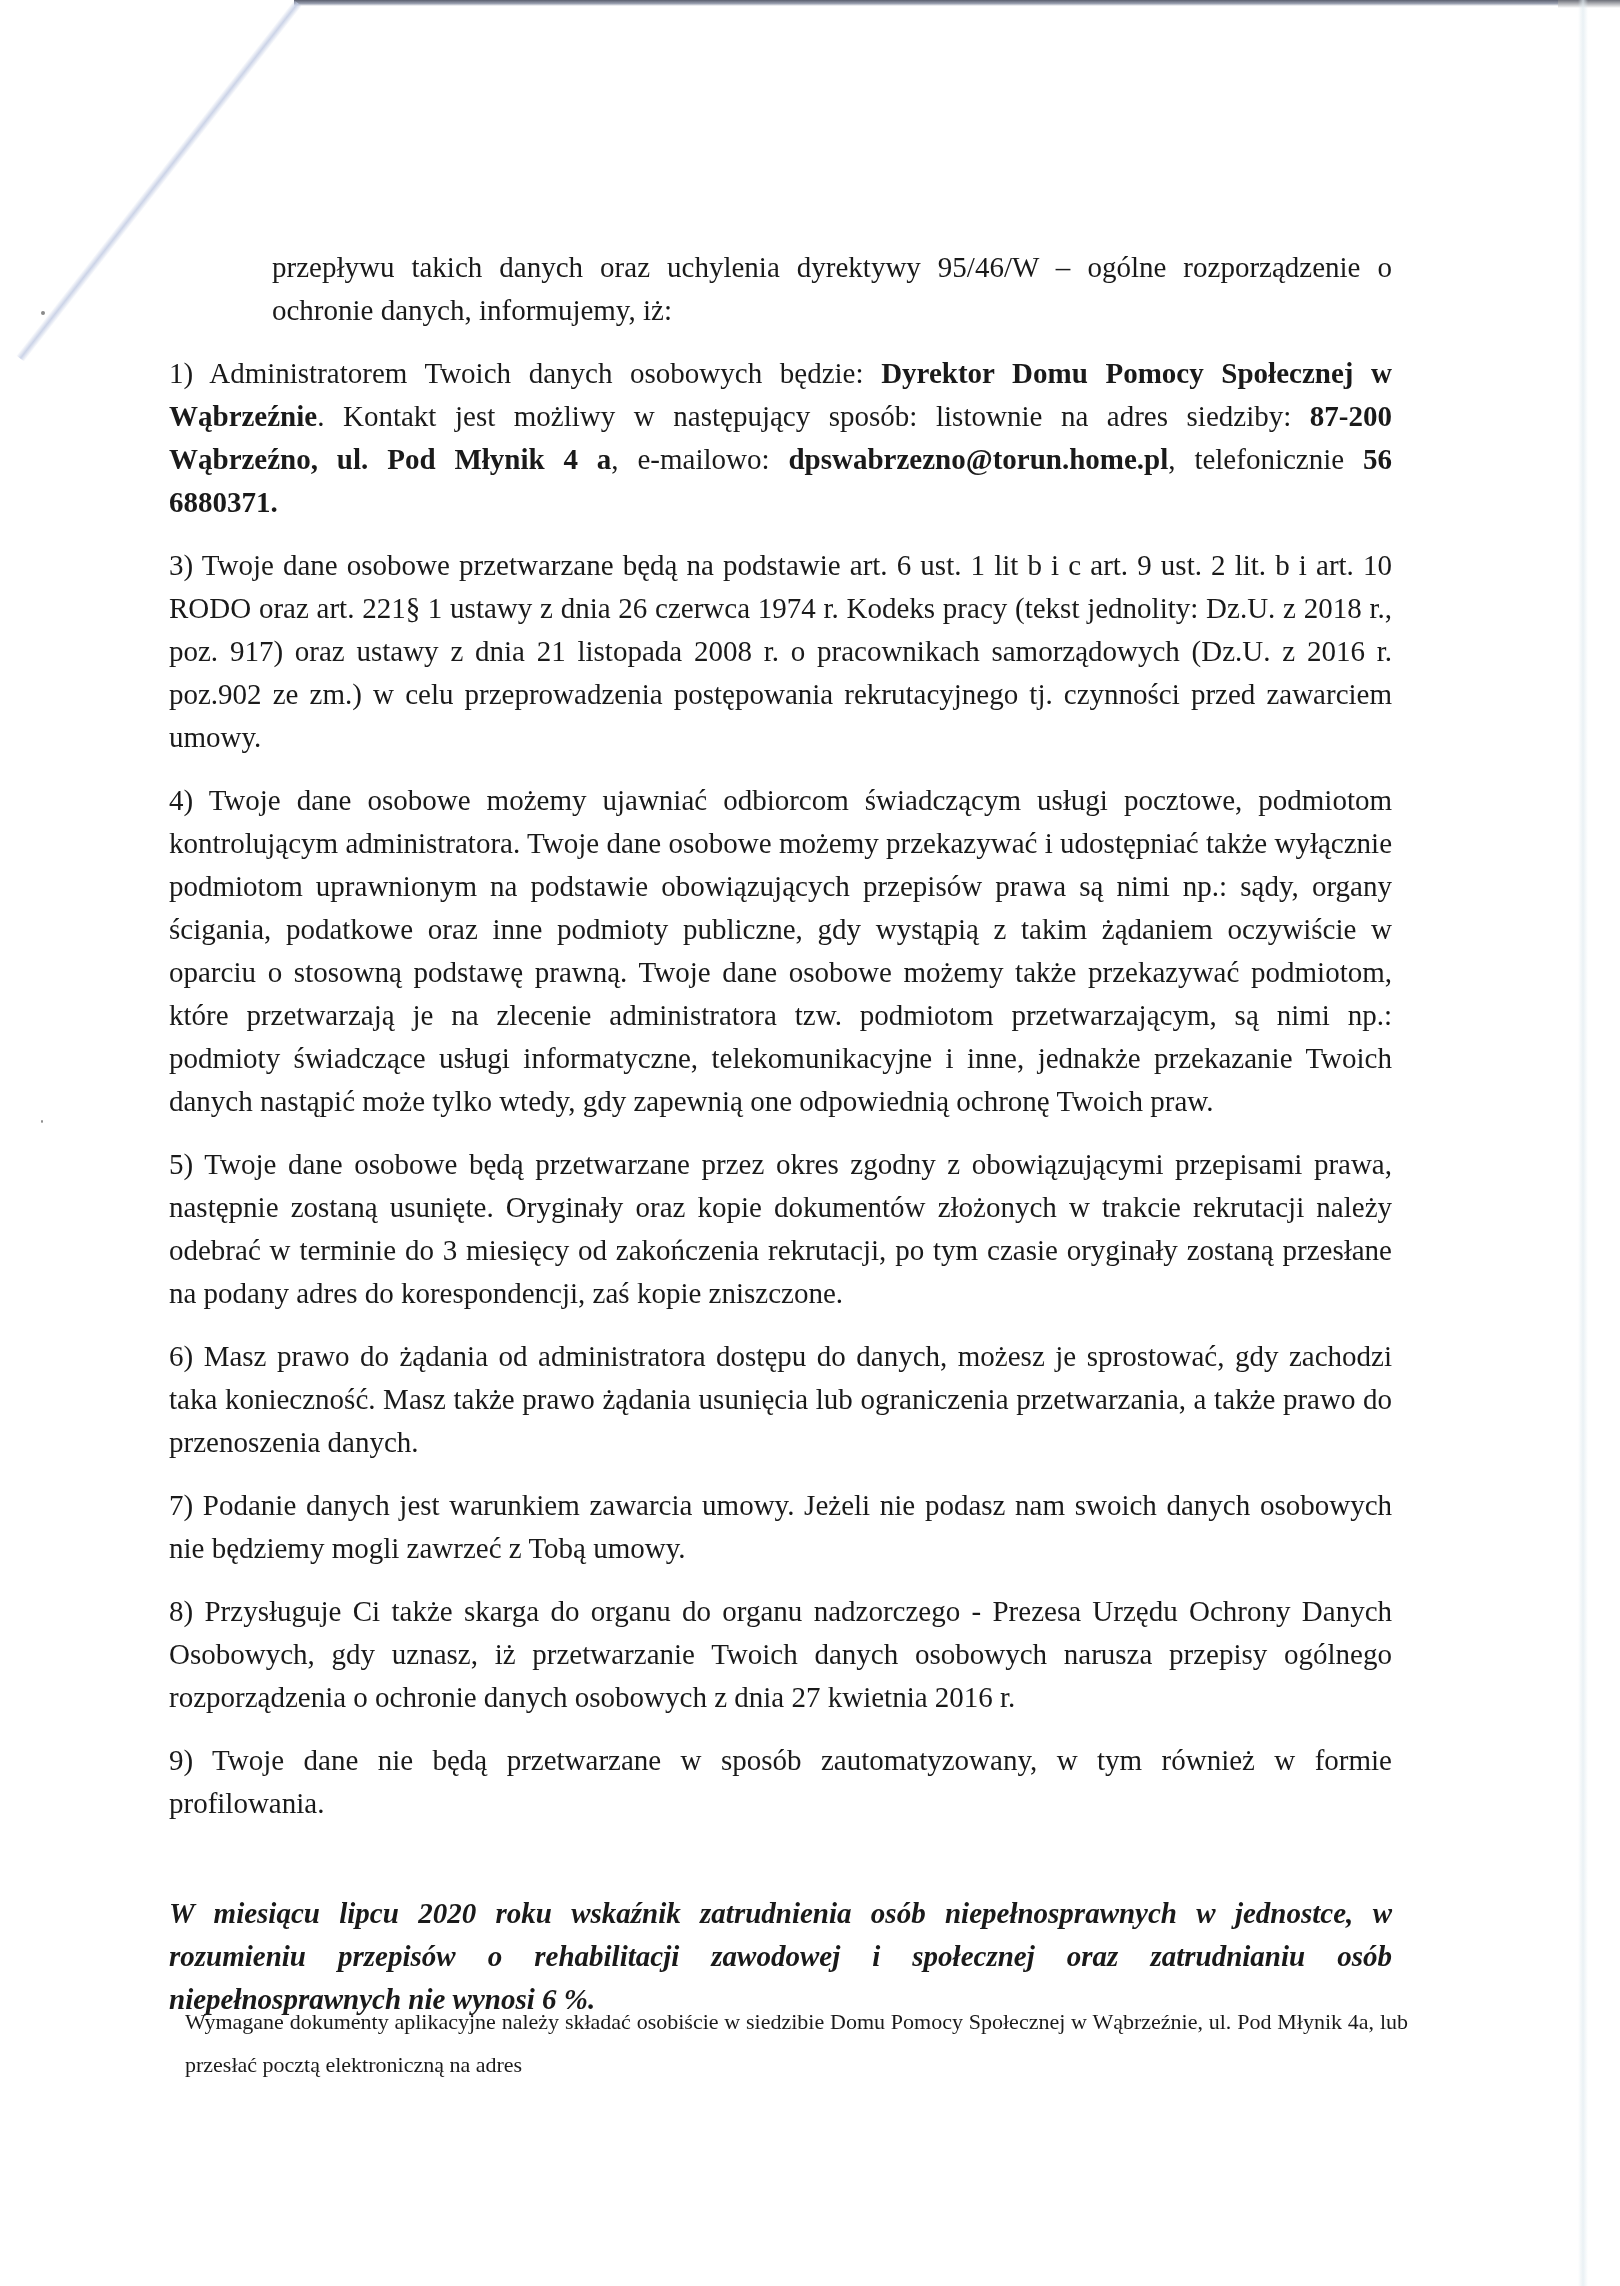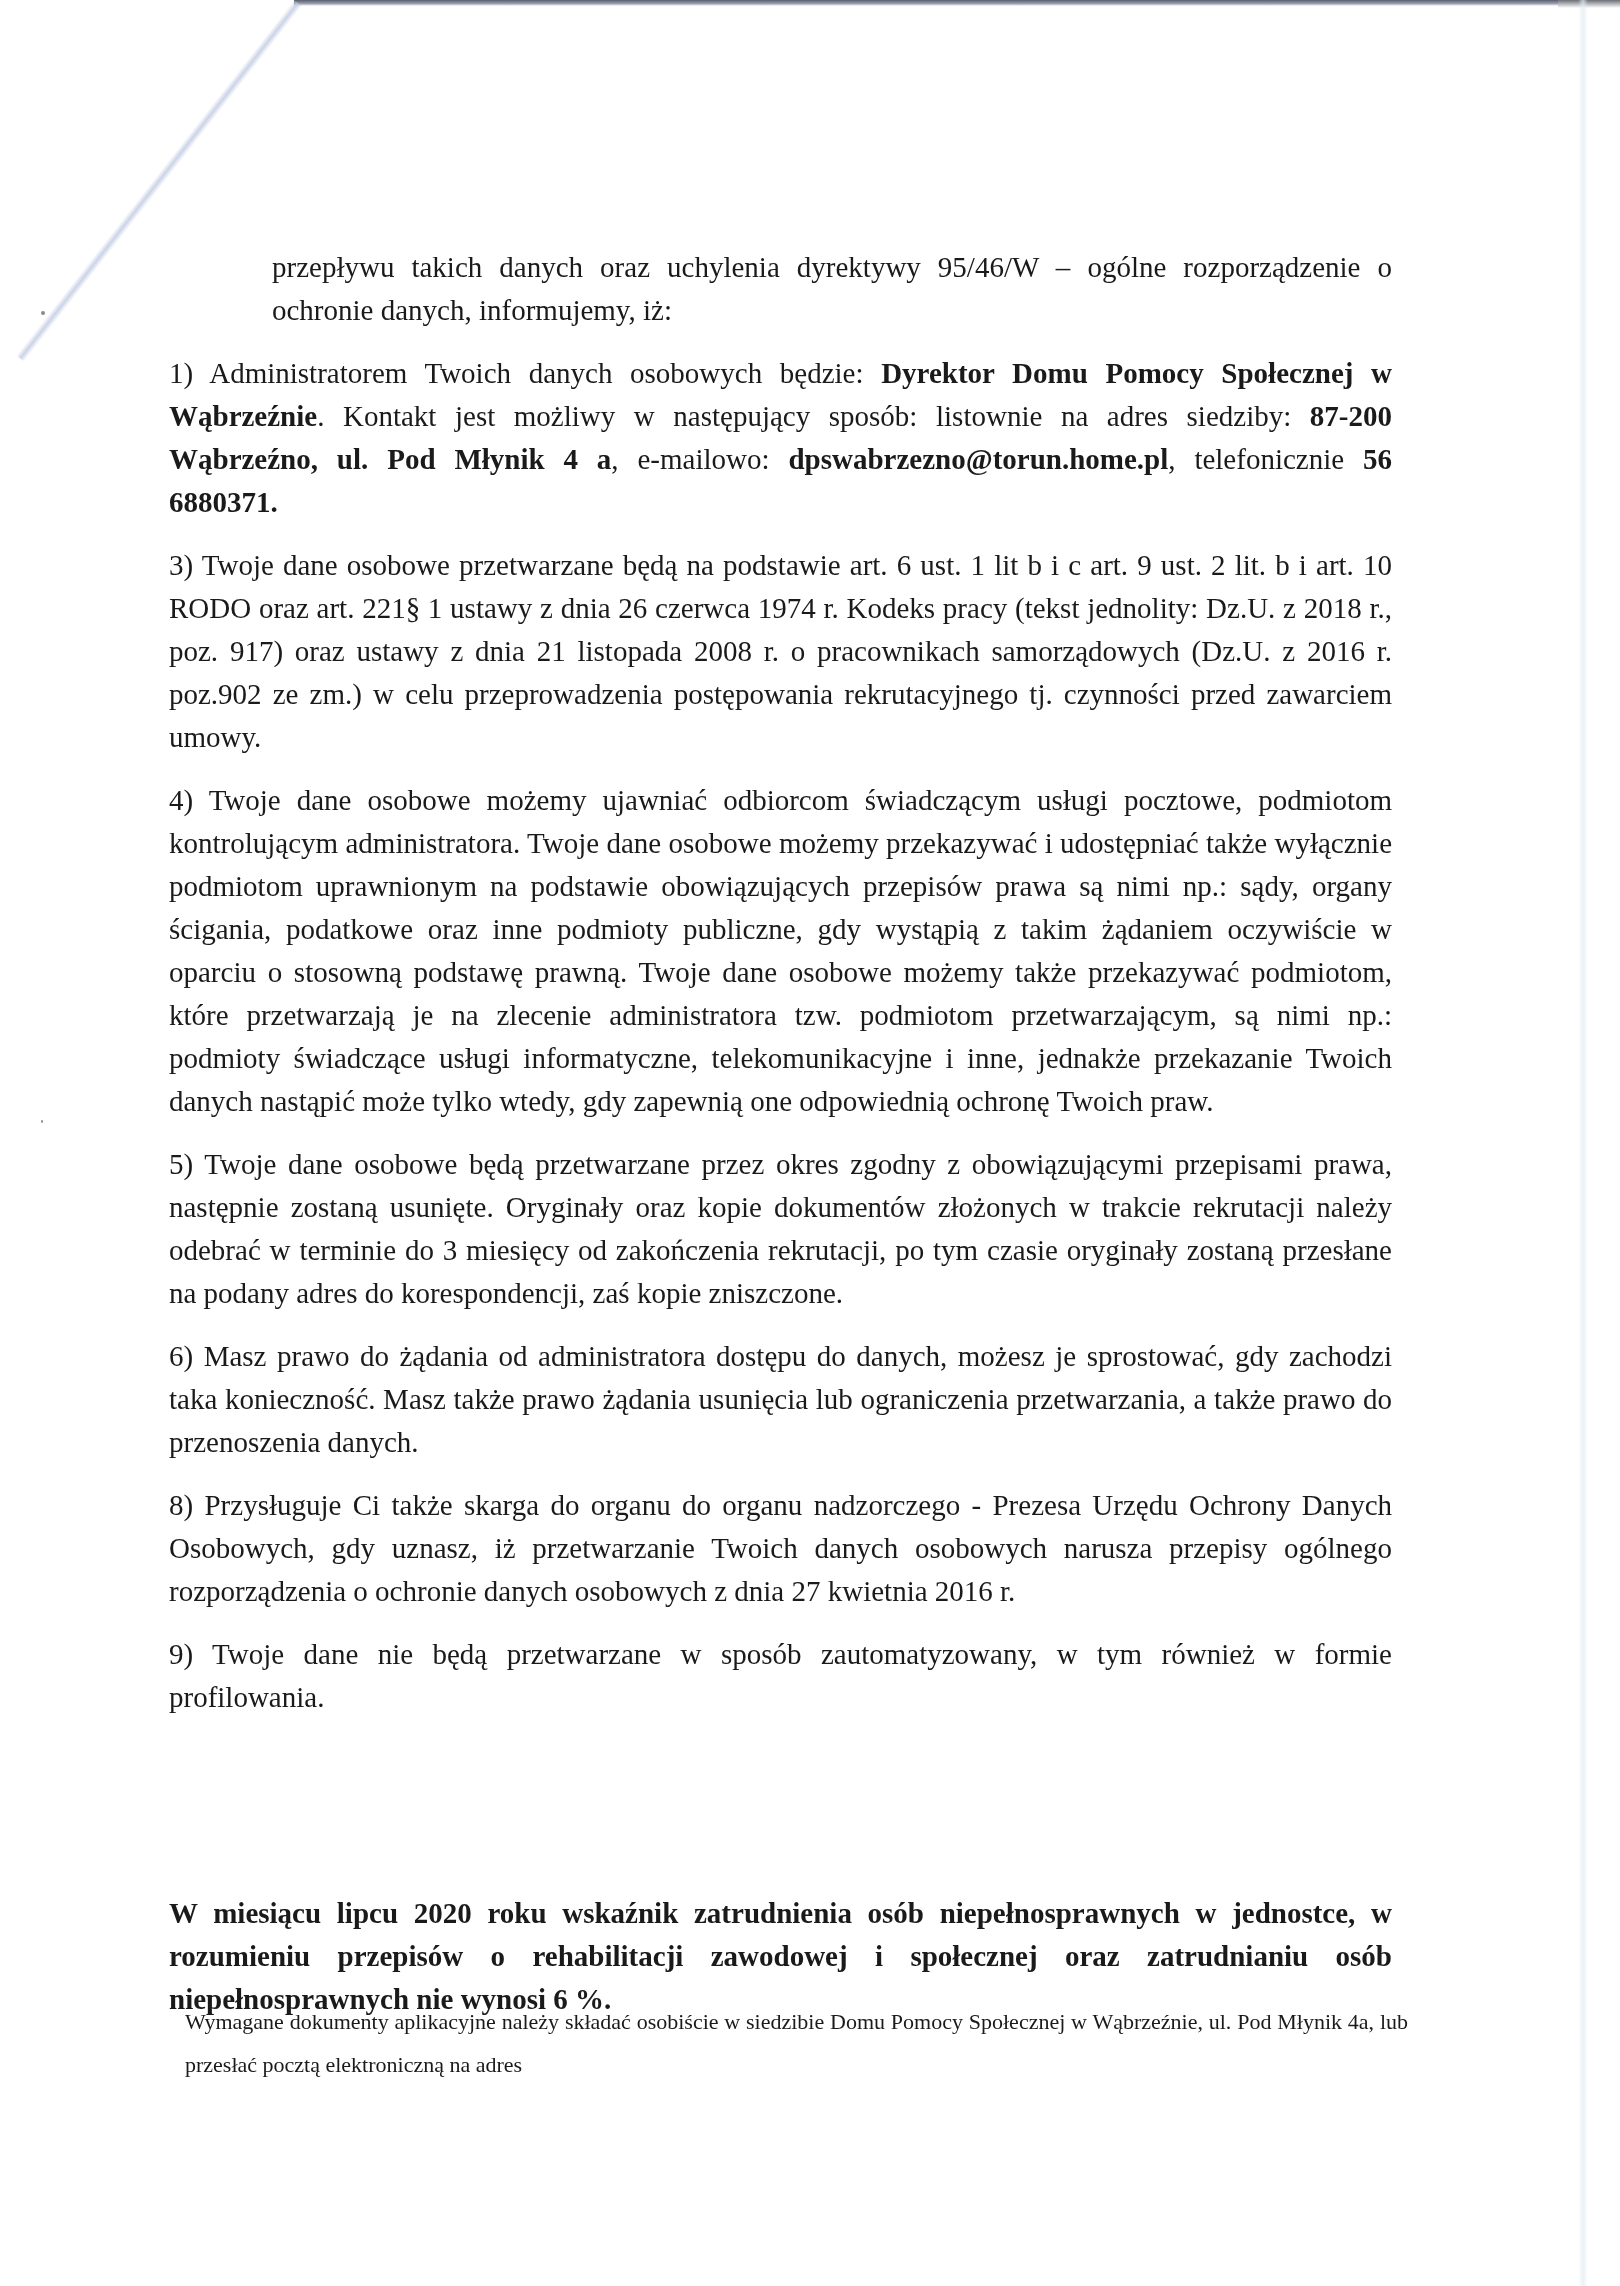--- a/index.html
+++ b/index.html
@@ -84,20 +84,21 @@
   .notice {
     position: absolute;
     left: 169px;
     top: 1892px;
     width: 1223px;
     font-size: 29px;
     line-height: 43px;
     font-weight: bold;
     text-align: justify;
     margin: 0;
+    font-style: italic;
   }
   .closing {
     position: absolute;
     left: 169px;
     top: 1984px;
     width: 1223px;
     font-size: 22px;
     line-height: 43px;
     text-align: justify;
     margin: 16px;
@@ -115,20 +116,21 @@
 
 <div class="page-content">
   <p class="para intro">przepływu takich danych oraz uchylenia dyrektywy 95/46/W – ogólne rozporządzenie o ochronie danych, informujemy, iż:</p>
 
   <div>
     <p class="para item"><span>1)</span><span> Administratorem Twoich danych osobowych będzie: </span><span class="bold">Dyrektor Domu Pomocy Społecznej w Wąbrzeźnie</span><span>. Kontakt jest możliwy w następujący sposób: listownie na adres siedziby: </span><span class="bold">87-200 Wąbrzeźno, ul. Pod Młynik 4 a</span><span>, e-mailowo: </span><span class="bold">dpswabrzezno@torun.home.pl</span><span>, telefonicznie </span><span class="bold">56 6880371.</span></p>
     <p class="para item"><span>3)</span><span> Twoje dane osobowe przetwarzane będą na podstawie art. 6 ust. 1 lit b i c art. 9 ust. 2 lit. b i art. 10 RODO oraz art. 221§ 1 ustawy z dnia 26 czerwca 1974 r. Kodeks pracy (tekst jednolity: Dz.U. z 2018 r., poz. 917) oraz ustawy z dnia 21 listopada 2008 r. o pracownikach samorządowych (Dz.U. z 2016 r. poz.902 ze zm.) w celu przeprowadzenia postępowania rekrutacyjnego tj. czynności przed zawarciem umowy.</span></p>
     <p class="para item"><span>4)</span><span> Twoje dane osobowe możemy ujawniać odbiorcom świadczącym usługi pocztowe, podmiotom kontrolującym administratora. Twoje dane osobowe możemy przekazywać i udostępniać także wyłącznie podmiotom uprawnionym na podstawie obowiązujących przepisów prawa są nimi np.: sądy, organy ścigania, podatkowe oraz inne podmioty publiczne, gdy wystąpią z takim żądaniem oczywiście w oparciu o stosowną podstawę prawną. Twoje dane osobowe możemy także przekazywać podmiotom, które przetwarzają je na zlecenie administratora tzw. podmiotom przetwarzającym, są nimi np.: podmioty świadczące usługi informatyczne, telekomunikacyjne i inne, jednakże przekazanie Twoich danych nastąpić może tylko wtedy, gdy zapewnią one odpowiednią ochronę Twoich praw.</span></p>
     <p class="para item"><span>5)</span><span> Twoje dane osobowe będą przetwarzane przez okres zgodny z obowiązującymi przepisami prawa, następnie zostaną usunięte. Oryginały oraz kopie dokumentów złożonych w trakcie rekrutacji należy odebrać w terminie do 3 miesięcy od zakończenia rekrutacji, po tym czasie oryginały zostaną przesłane na podany adres do korespondencji, zaś kopie zniszczone.</span></p>
     <p class="para item"><span>6)</span><span> Masz prawo do żądania od administratora dostępu do danych, możesz je sprostować, gdy zachodzi taka konieczność. Masz także prawo żądania usunięcia lub ograniczenia przetwarzania, a także prawo do przenoszenia danych.</span></p>
+    <p class="para item"><span>7)</span><span> Podanie danych jest warunkiem zawarcia umowy. Jeżeli nie podasz nam swoich danych osobowych nie będziemy mogli zawrzeć z Tobą umowy.</span></p>
     <p class="para item"><span>8)</span><span> Przysługuje Ci także skarga do organu do organu nadzorczego - Prezesa Urzędu Ochrony Danych Osobowych, gdy uznasz, iż przetwarzanie Twoich danych osobowych narusza przepisy ogólnego rozporządzenia o ochronie danych osobowych z dnia 27 kwietnia 2016 r.</span></p>
     <p class="para item"><span>9)</span><span> Twoje dane nie będą przetwarzane w sposób zautomatyzowany, w tym również w formie profilowania.</span></p>
   </div>
 </div>
 
 <p class="notice">W miesiącu lipcu 2020 roku wskaźnik zatrudnienia osób niepełnosprawnych w jednostce, w rozumieniu przepisów o rehabilitacji zawodowej i społecznej oraz zatrudnianiu osób niepełnosprawnych nie wynosi 6 %.</p>
 
 <p class="closing">Wymagane dokumenty aplikacyjne należy składać osobiście w siedzibie Domu Pomocy Społecznej w Wąbrzeźnie, ul. Pod Młynik 4a, lub przesłać pocztą elektroniczną na adres</p>
 
 

